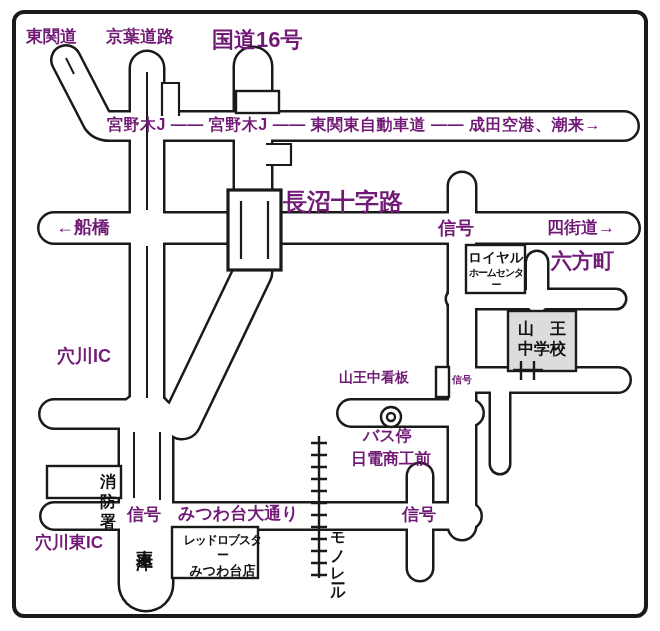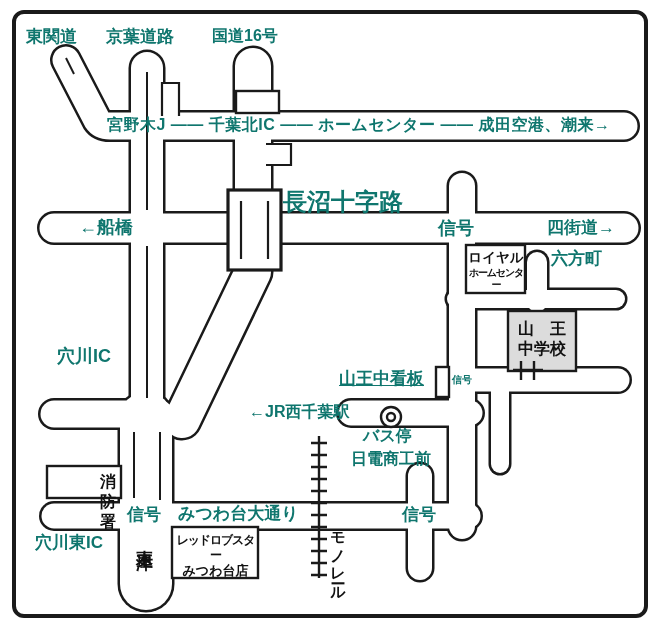--- a/index.html
+++ b/index.html
@@ -1,19 +1,19 @@
 <!DOCTYPE html>
 <html><head>
 <meta charset="utf-8">
 <style>
   html,body{margin:0;padding:0;background:#ffffff;}
   #stage{position:relative;width:660px;height:631px;background:#ffffff;overflow:hidden;
          font-family:"Liberation Sans","DejaVu Sans",sans-serif;color:#111;}
   #roadmap{position:absolute;left:0;top:0;}
-  .lbl{position:absolute;font-weight:700;color:#0f766e;white-space:nowrap;line-height:1.05;}
+  .lbl{position:absolute;font-weight:700;color:#701a75;white-space:nowrap;line-height:1.05;}
   .lbl-v{position:absolute;font-weight:700;color:#111;writing-mode:vertical-rl;text-orientation:upright;line-height:1;}
   .boxtxt{position:absolute;font-weight:700;color:#111;text-align:center;line-height:1.25;}
   .tight{letter-spacing:-1.2px;}
 </style>
 </head>
 <body>
 
 <div id="stage">
 
   <svg id="roadmap" width="660" height="631" viewBox="0 0 660 631">
@@ -86,54 +86,53 @@
     </g>
 
     <g stroke="#1a1a1a" stroke-width="2.4" fill="none">
       <path d="M 319 436 L 319 578"></path>
       <path d="M 311 443 H 327 M 311 455 H 327 M 311 467 H 327 M 311 479 H 327 M 311 491 H 327 M 311 503 H 327 M 311 515 H 327 M 311 527 H 327 M 311 539 H 327 M 311 551 H 327 M 311 563 H 327 M 311 575 H 327"></path>
     </g>
   </svg>
 
   <div class="lbl" style="left:26px;top:28px;font-size:17px;">東関道</div>
   <div class="lbl" style="left:106px;top:28px;font-size:17px;">京葉道路</div>
-  <div class="lbl" style="left:212px;top:28px;font-size:16px;">国道16号</div>
+  <div class="lbl" style="left:212px;top:28px;font-size:22px;">国道16号</div>
 
-  <div class="lbl" style="left:107px;top:117px;font-size:16px;letter-spacing:0.5px;">宮野木J —— 千葉北IC —— ホームセンター —— 成田空港、潮来→</div>
+  <div class="lbl" style="left:107px;top:117px;font-size:16px;letter-spacing:0.5px;">宮野木J —— 宮野木J —— 東関東自動車道 —— 成田空港、潮来→</div>
 
   <div class="lbl" style="left:283px;top:189px;font-size:24px;">長沼十字路</div>
-  <div class="lbl" style="left:56px;top:218px;font-size:18px;margin-left:23px;">←船橋</div>
+  <div class="lbl" style="left:56px;top:218px;font-size:18px;">←船橋</div>
   <div class="lbl" style="left:438px;top:219px;font-size:18px;">信号</div>
   <div class="lbl" style="left:547px;top:219px;font-size:17px;">四街道→</div>
-  <div class="lbl" style="left:551px;top:250px;font-size:17px;">六方町</div>
+  <div class="lbl" style="left:551px;top:250px;font-size:21px;">六方町</div>
   <div class="lbl" style="left:57px;top:347px;font-size:18px;">穴川IC</div>
 
-  <div class="lbl" style="left:339px;top:370px;font-size:17px;text-decoration:underline;">山王中看板</div>
+  <div class="lbl" style="left:339px;top:370px;font-size:14px;">山王中看板</div>
   <div class="lbl" style="left:452px;top:375px;font-size:10px;">信号</div>
-  <div class="lbl" style="left:249px;top:404px;font-size:16px;">←JR西千葉駅</div>
   <div class="lbl" style="left:363px;top:428px;font-size:16px;text-align:center;">バス停</div>
   <div class="lbl" style="left:351px;top:451px;font-size:16px;">日電商工前</div>
 
   <div class="lbl" style="left:127px;top:506px;font-size:17px;">信号</div>
   <div class="lbl" style="left:178px;top:505px;font-size:17px;">みつわ台大通り</div>
   <div class="lbl" style="left:402px;top:506px;font-size:17px;">信号</div>
   <div class="lbl" style="left:35px;top:534px;font-size:17px;">穴川東IC</div>
 
   <div class="lbl-v" style="left:136px;top:536px;font-size:17px;letter-spacing:2px;">木更津</div>
   <div class="lbl-v" style="left:331px;top:521px;font-size:15px;letter-spacing:1px;">モノレール</div>
 
   <div class="boxtxt" style="left:509px;top:319px;width:66px;">
     <div style="font-size:16px;">山　王</div>
     <div style="font-size:16px;">中学校</div>
   </div>
   <div class="boxtxt" style="left:467px;top:250px;width:58px;">
     <div style="font-size:13.5px;">ロイヤル</div>
     <div style="font-size:10px;" class="tight">ホームセンター</div>
   </div>
-  <div class="boxtxt" style="left:173px;top:533px;width:85px;">
+  <div class="boxtxt" style="left:173px;top:533px;width:85px;padding-left:7px;">
     <div style="font-size:12px;" class="tight">レッドロブスター</div>
     <div style="font-size:13px;">みつわ台店</div>
   </div>
   <div class="boxtxt" style="left:48px;top:472px;width:72px;">
     <div style="font-size:16px;padding-left:48px;">消防署</div>
   </div>
 
 </div>
 
 </body></html>

